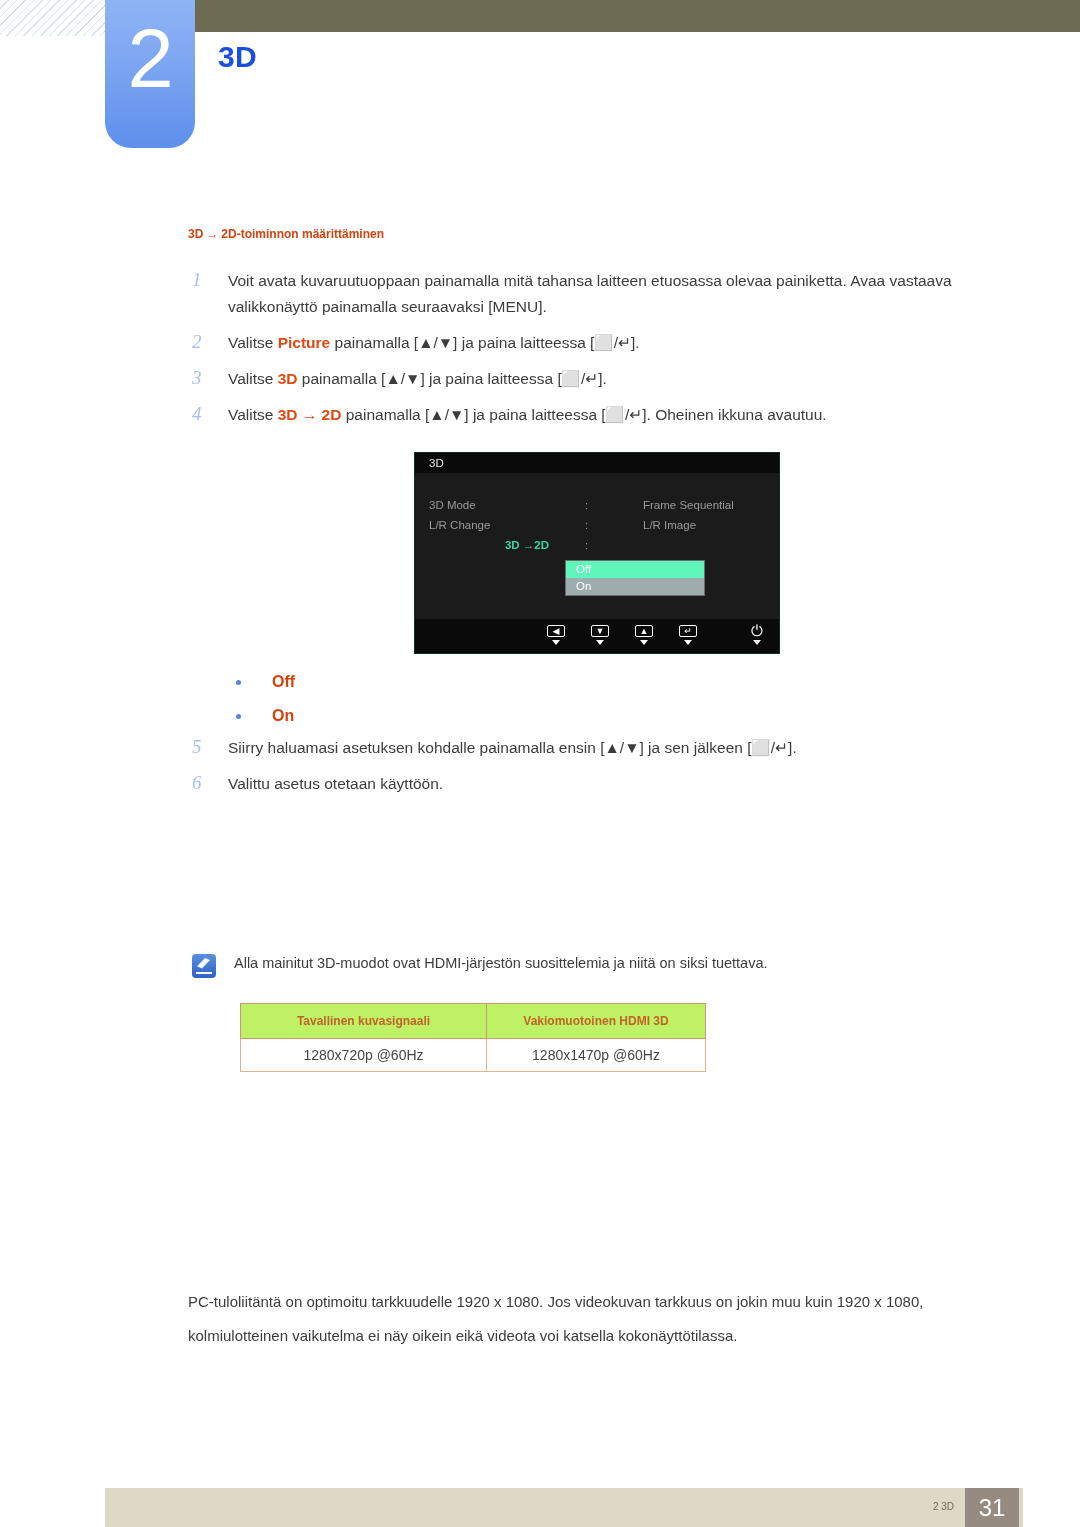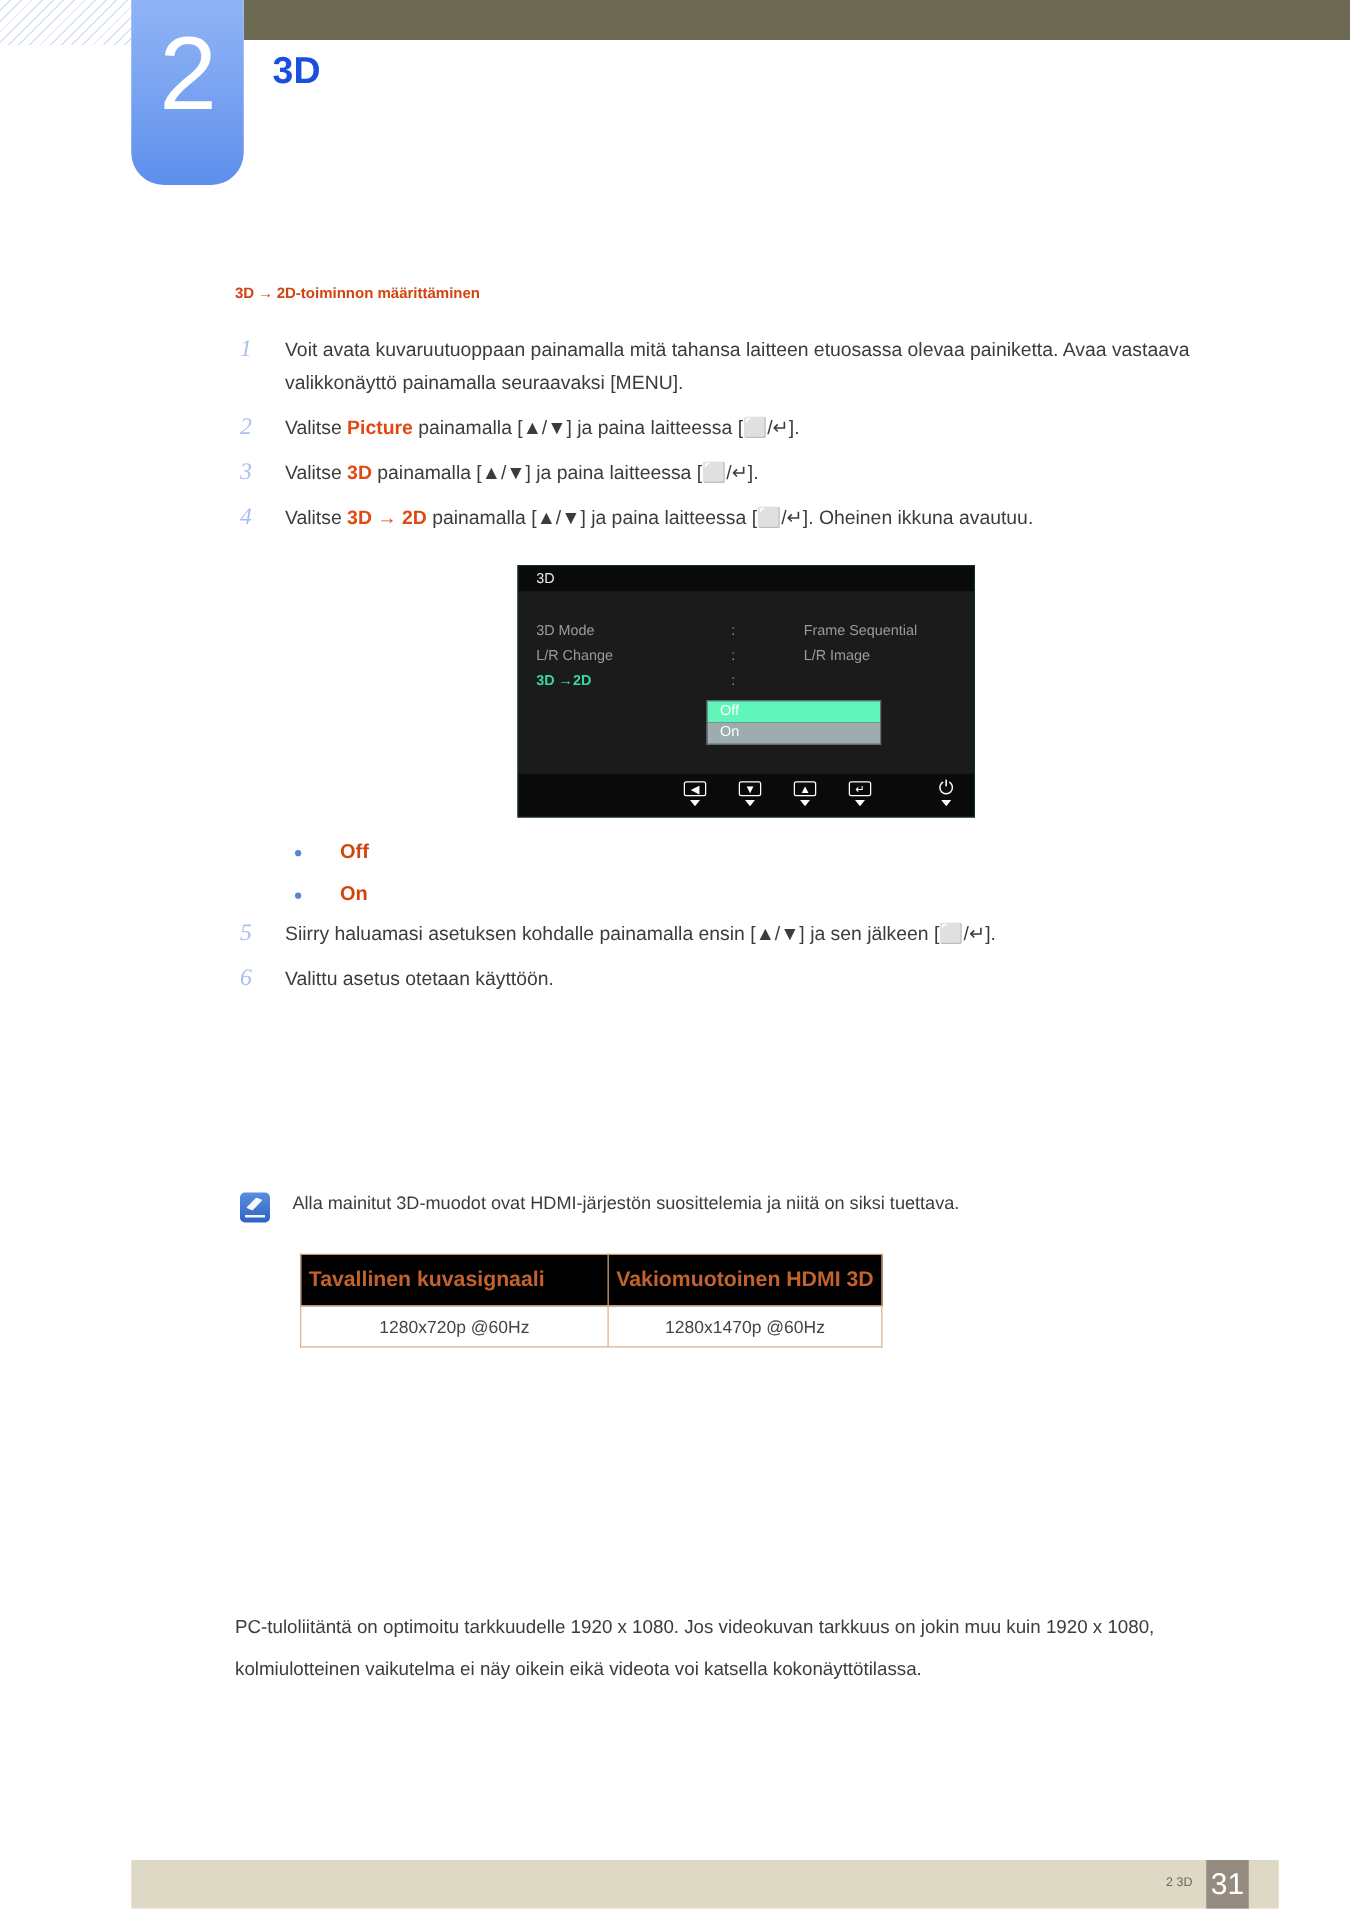--- a/index.html
+++ b/index.html
@@ -87,21 +87,21 @@
     color:#e8e8e8;font-size:11.5px;
     padding:4px 0 0 14px;box-sizing:border-box;
   }
   .osd-rows{padding:22px 0 0 14px;}
   .osd-row{
     height:20px;display:flex;align-items:center;
     font-size:11.5px;color:#9a9a9a;gap:36px;
   }
   .osd-row .lbl{width:120px;}
   .osd-row .col{width:22px;}
-  .osd-row.active .lbl{color:#39d6a0;font-weight:bold;}
+  .osd-row.active .lbl{color:#39d6a0;font-weight:bold;text-align:right;}
   .osd-drop{
     position:absolute;left:150px;top:107px;
     width:138px;border:1px solid #6b6b6b;
   }
   .osd-opt{
     height:17px;line-height:17px;
     padding-left:10px;font-size:11.5px;
     color:#f2f2f2;box-sizing:border-box;
   }
   .osd-opt.sel{background:#5ff5bb;color:#ffffff;}
@@ -172,26 +172,26 @@
     margin-left:18px;font-size:14.5px;color:#3c3c3c;line-height:20px;
   }
 
   
   table.fmt{
     position:absolute;left:240px;top:1003px;
     border-collapse:collapse;
     width:466px;
   }
   table.fmt th{
-    background:#000000;
+    background:#bef264;
     color:#c2632c;
-    font-size:17px;font-weight:bold;
+    font-size:12px;font-weight:bold;
     padding:10px 6px;
     border:1px solid #c99a72;
-    text-align:left;
+    text-align:center;
   }
   table.fmt td{
     font-size:14px;color:#454545;
     padding:8px 6px;text-align:center;
     border:1px solid #e2b089;
   }
   table.fmt tr td:first-child,
   table.fmt tr th:first-child{width:233px;}
 
   
@@ -203,21 +203,21 @@
   
   .footbar{
     position:absolute;left:105px;top:1488px;width:918px;height:39px;
     background:#ded9c5;
   }
   .footlabel{
     position:absolute;right:126px;top:1501px;
     font-size:10px;color:#6f6a5c;
   }
   .pagebox{
-    position:absolute;left:965px;top:1488px;width:34px;height:39px;
+    position:absolute;left:965px;top:1488px;width:54px;height:39px;
     background:#958b80;
     color:#ffffff;font-size:24px;
     display:flex;align-items:center;justify-content:center;
   }
 </style>
 </head>
 <body>
 
 <div class="hatch"></div>
 <div class="olivebar"></div>

